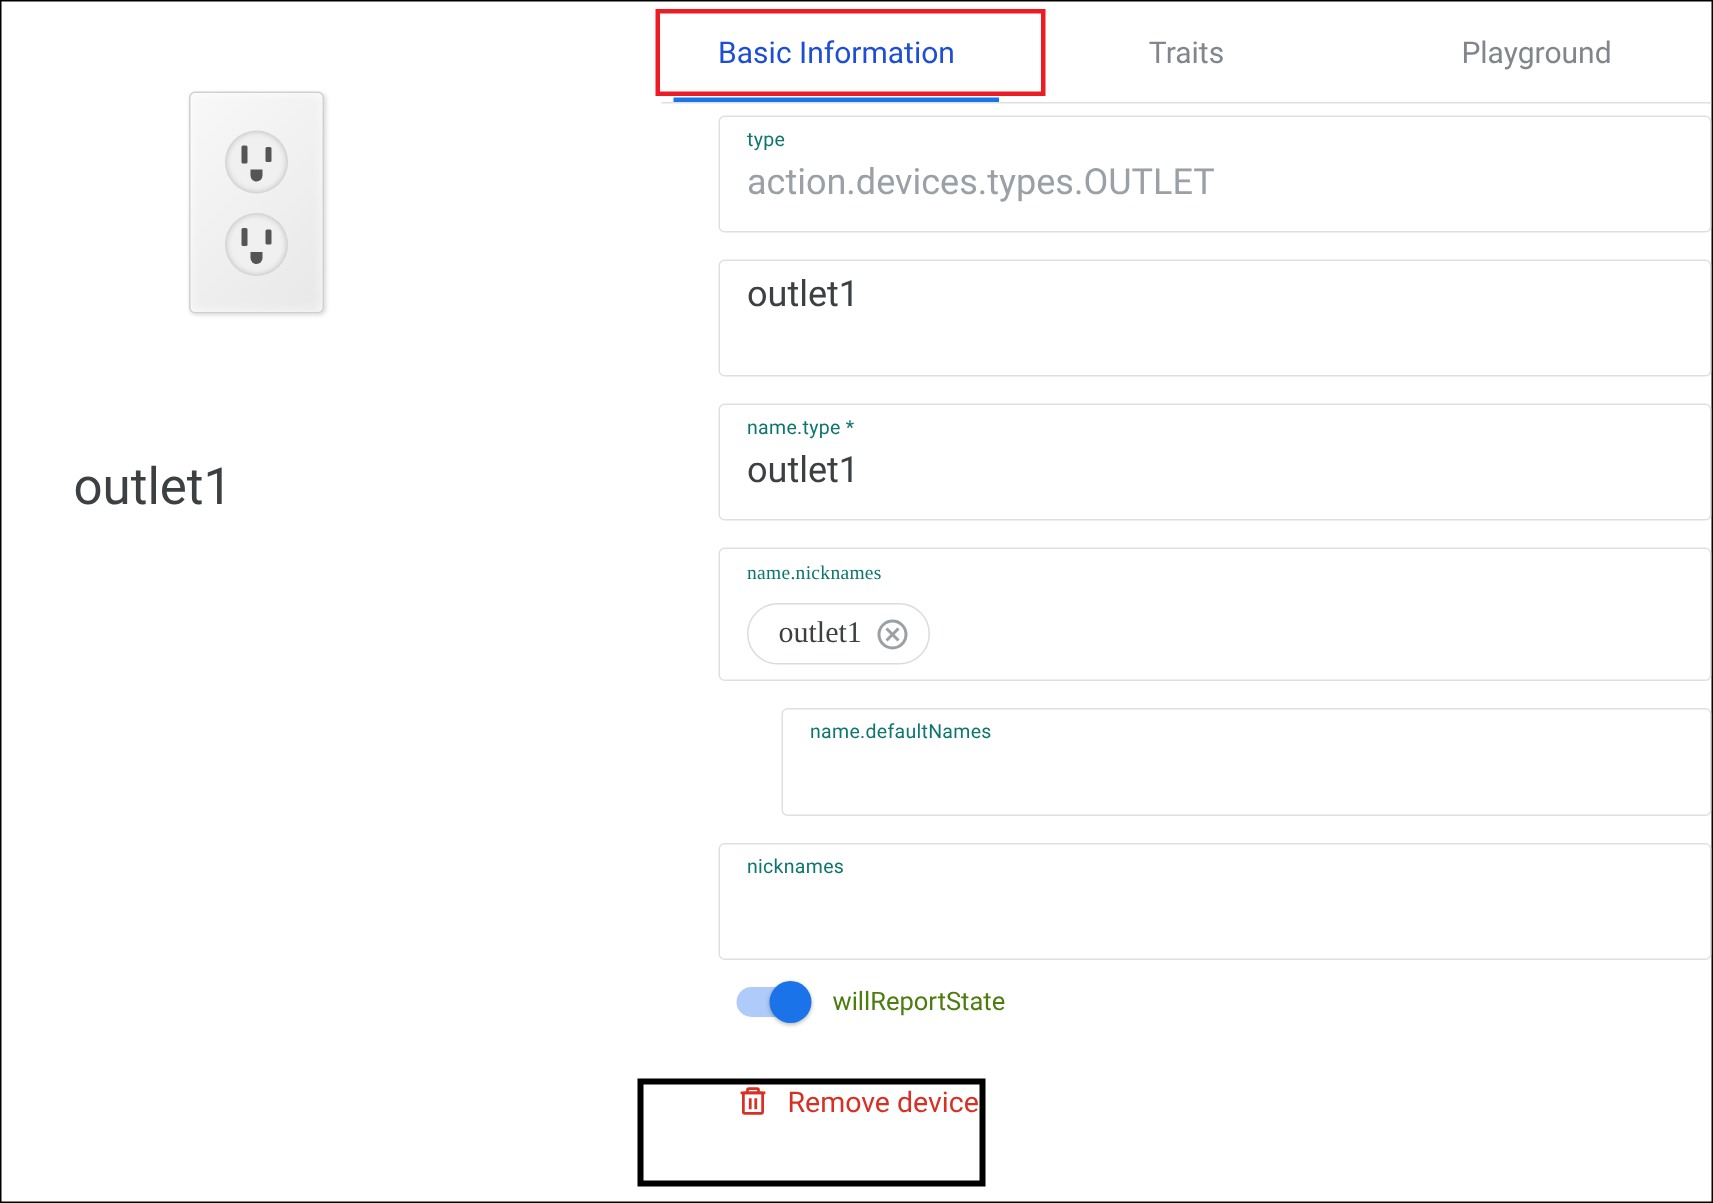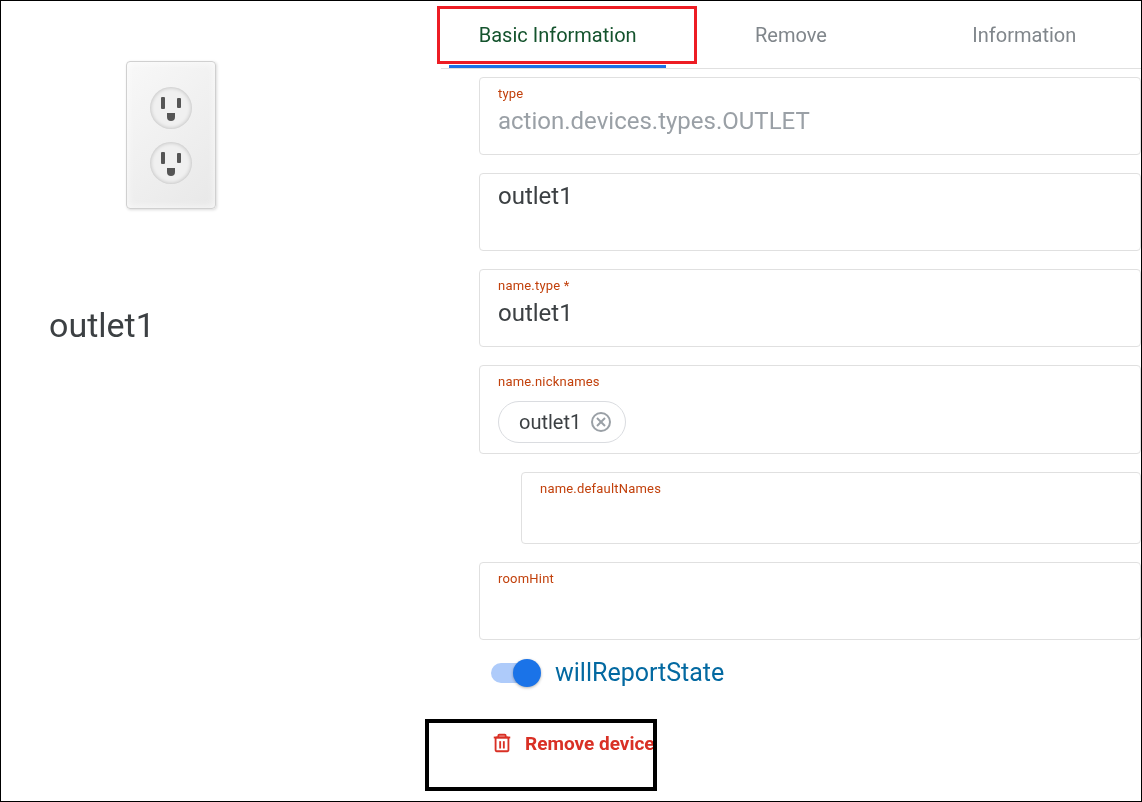--- a/index.html
+++ b/index.html
@@ -89,21 +89,21 @@
       display: flex;
       align-items: center;
       justify-content: center;
       font-size: 20px;
       color: #80868b;
       cursor: pointer;
       position: relative;
       font-weight: 400;
     }
     .tab.active {
-      color: #14532d;
+      color: #1d4ed8;
     }
     .tab-highlight {
       position: absolute;
       top: 5px;
       left: 436px;
       width: 260px;
       height: 58px;
       border: 3px solid #ed1c24;
       pointer-events: none;
       z-index: 5;
@@ -123,21 +123,21 @@
       border: 1px solid #e0e0e0;
       border-radius: 4px;
       margin-bottom: 18px;
       background: #fff;
       position: relative;
       min-height: 78px;
       padding: 8px 18px 10px;
     }
     .field-label {
       font-size: 13px;
-      color: #c2410c;
+      color: #0f766e;
       display: block;
       margin-bottom: 6px;
       letter-spacing: 0.2px;
     }
     .field-value {
       font-size: 24px;
       color: #3c4043;
       border: none;
       outline: none;
       width: 100%;
@@ -187,48 +187,48 @@
       position: absolute;
       right: -4px;
       top: -4px;
       width: 28px;
       height: 28px;
       border-radius: 50%;
       background: #1a73e8;
       box-shadow: 0 1px 3px rgba(0,0,0,0.3);
     }
     .toggle-label {
-      font-size: 25px;
-      color: #0369a1;
+      font-size: 17px;
+      color: #4d7c0f;
     }
     .remove-row {
       display: flex;
       align-items: center;
       gap: 12px;
       width: 220px;
       padding: 20px 12px;
       cursor: pointer;
       color: #d93025;
       font-size: 19px;
-      font-weight: 700;
+      font-weight: 400;
     }
     .remove-highlight {
       position: absolute;
       left: 424px;
       bottom: 10px;
       width: 232px;
       height: 72px;
       border: 4px solid #000;
       pointer-events: none;
       z-index: 5;
     }
     .trash-icon {
       flex-shrink: 0;
     }
-    .field.tall { min-height: 88px; }
+    .field.tall { min-height: 88px; font-family: Liberation Serif, serif; }
     .field.short { min-height: 72px; margin-left: 42px; }
   </style>
 </head>
 <body>
 
 <div class="container">
   <div class="left-panel">
     <div class="device-image">
       <div class="socket">
         <span class="slot-l"></span>
@@ -244,24 +244,24 @@
     <h1 class="device-title">outlet1</h1>
   </div>
 
   <div class="right-panel">
     <div class="tabs">
       <div class="tab active">
         <span>Basic Information</span>
         <span class="tab-underline"></span>
       </div>
       <div class="tab">
-        <span>Remove</span>
+        <span>Traits</span>
       </div>
       <div class="tab">
-        <span>Information</span>
+        <span>Playground</span>
       </div>
     </div>
 
     <div class="form-area">
 
       <div class="field disabled">
         <span class="field-label">type</span>
         <div class="field-value muted">action.devices.types.OUTLET</div>
       </div>
 
@@ -286,21 +286,21 @@
           </span>
         </div>
       </div>
 
       <div class="field short">
         <span class="field-label">name.defaultNames</span>
         <input class="field-value" value="" style="">
       </div>
 
       <div class="field">
-        <span class="field-label">roomHint</span>
+        <span class="field-label">nicknames</span>
       </div>
 
       <div class="toggle-row">
         <div class="toggle">
           <div class="toggle-knob"></div>
         </div>
         <span class="toggle-label">willReportState</span>
       </div>
 
       <div class="remove-row">

